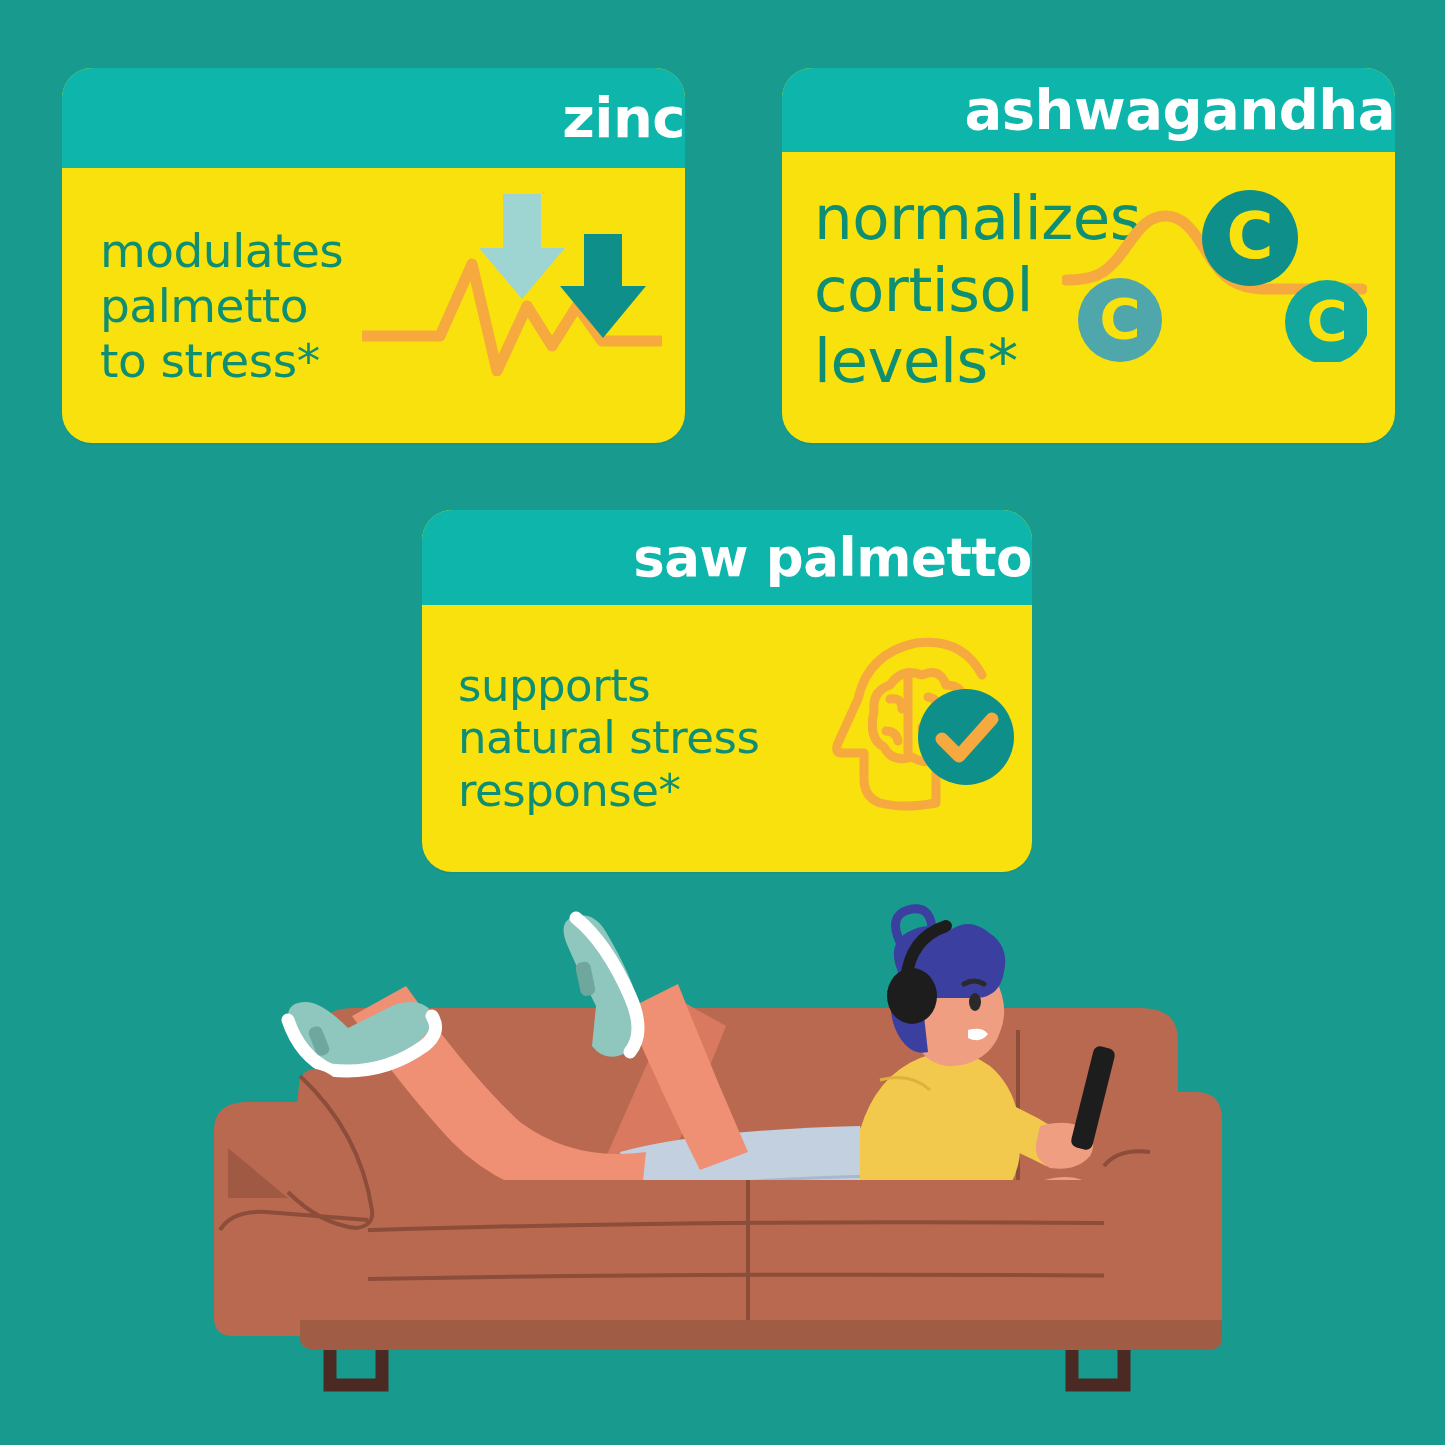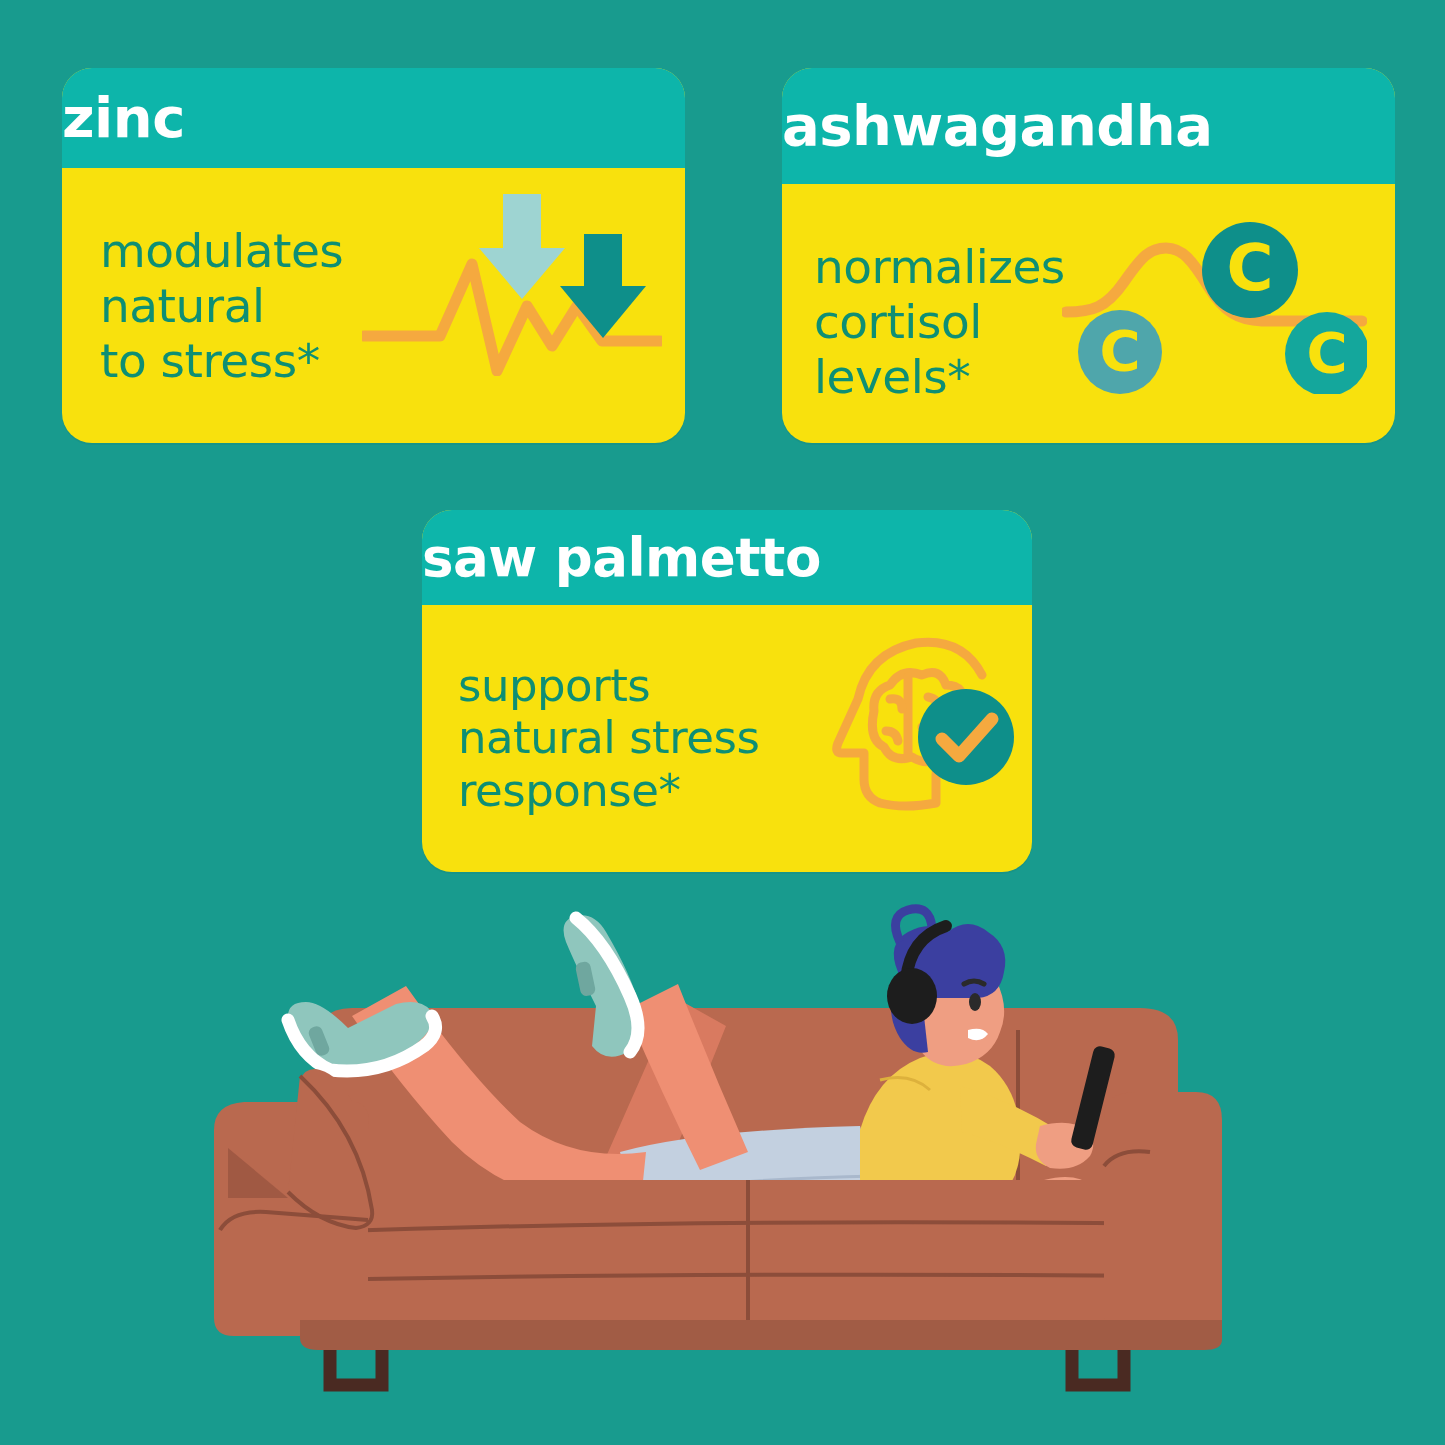--- a/index.html
+++ b/index.html
@@ -17,22 +17,23 @@
     position:absolute;
     border-radius:30px;
     overflow:hidden;
     background:#f8e10d;
     box-shadow:0 2px 0 rgba(0,0,0,0.04);
   }
   .card-header {
     background:#0db5aa;
     display:flex;
     align-items:center;
-    justify-content:flex-start;
+    justify-content:flex-end;
     width:100%;
+    padding-left:44px;
   }
   .card-title {
     color:#ffffff;
     font-weight:bold;
     letter-spacing:-0.5px;
     line-height:1;
     font-family:"DejaVu Sans", sans-serif;
     white-space:nowrap;
   }
   .card-body {
@@ -54,24 +55,24 @@
   
   #card-zinc { left:62px; top:68px; width:623px; height:375px; }
   #card-zinc .card-header { height:100px; }
   #card-zinc .card-title { font-size:56px; }
   #card-zinc .card-body { height:275px; padding-left:38px; }
   #card-zinc .card-text { font-size:47px; }
   #card-zinc .card-art { left:300px; top:18px; }
 
   
   #card-ash { left:782px; top:68px; width:613px; height:375px; }
-  #card-ash .card-header { height:116px; }
+  #card-ash .card-header { height:84px; }
   #card-ash .card-title { font-size:56px; }
   #card-ash .card-body { height:275px; padding-left:32px; }
-  #card-ash .card-text { font-size:47px; }
+  #card-ash .card-text { font-size:61px; }
   #card-ash .card-art { left:280px; top:20px; }
 
   
   #card-saw { left:422px; top:510px; width:610px; height:362px; }
   #card-saw .card-header { height:95px; }
   #card-saw .card-title { font-size:53px; }
   #card-saw .card-body { height:267px; padding-left:36px; }
   #card-saw .card-text { font-size:45px; }
   #card-saw .card-art { left:382px; top:22px; }
 
@@ -82,21 +83,21 @@
 <body>
 
 <div id="stage">
 
   <div class="card" id="card-zinc">
     <div class="card-header">
       <div class="card-title">zinc</div>
     </div>
     <div class="card-body">
       <div class="card-text">modulates
-natural
+palmetto
 to stress*</div>
       <div class="card-art">
         <svg width="300" height="190" viewBox="0 0 300 190">
 
           <polyline points="2,150 78,150 110,78 135,185 165,120 190,160 215,120 240,155 298,155" fill="none" stroke="#f5a93f" stroke-width="11" stroke-linecap="round" stroke-linejoin="round"></polyline>
 
           <g fill="#9ed4d2">
             <rect x="141" y="8" width="38" height="62"></rect>
             <polygon points="117,62 203,62 160,113"></polygon>
           </g>

